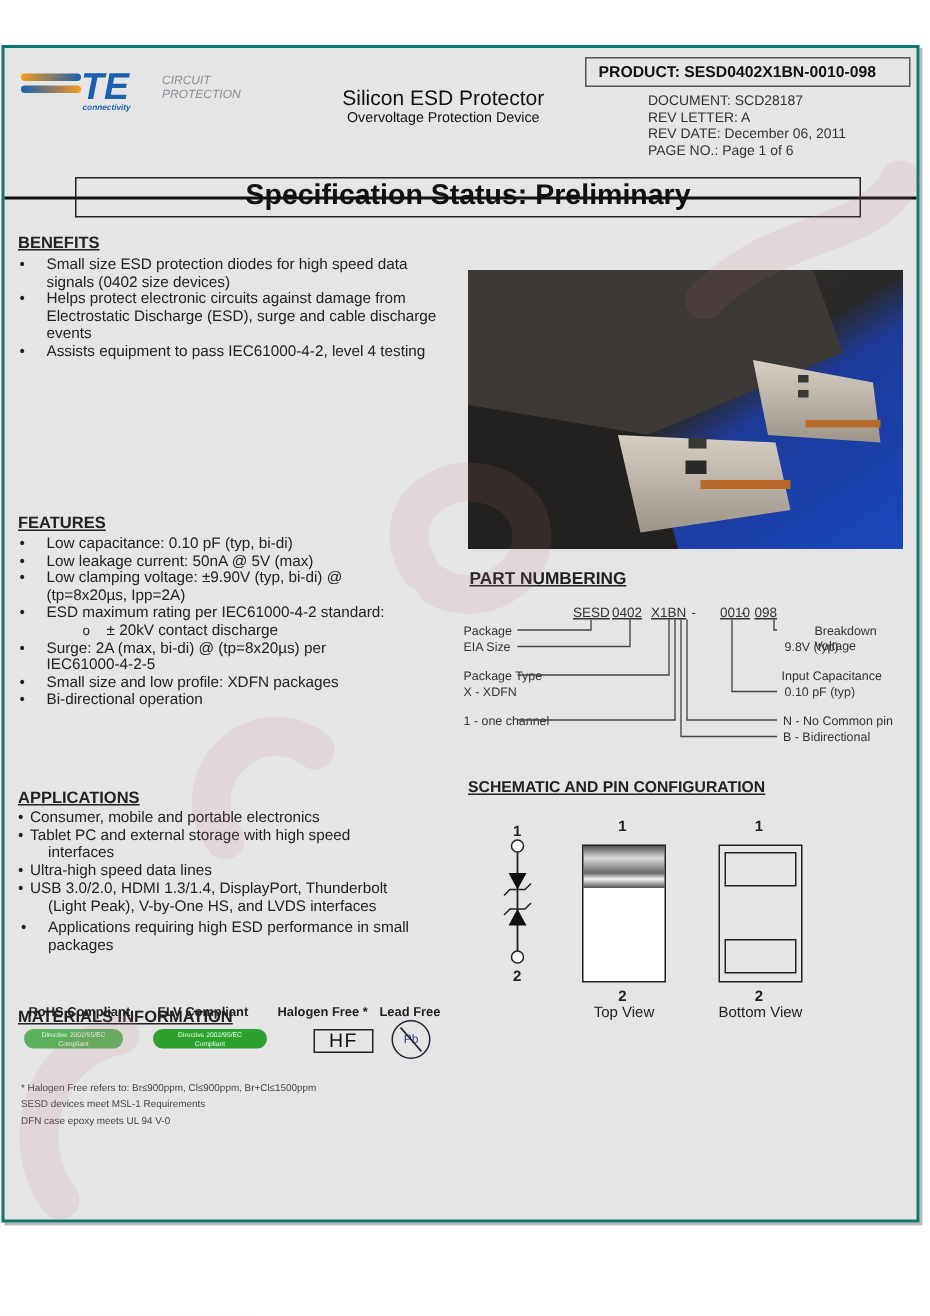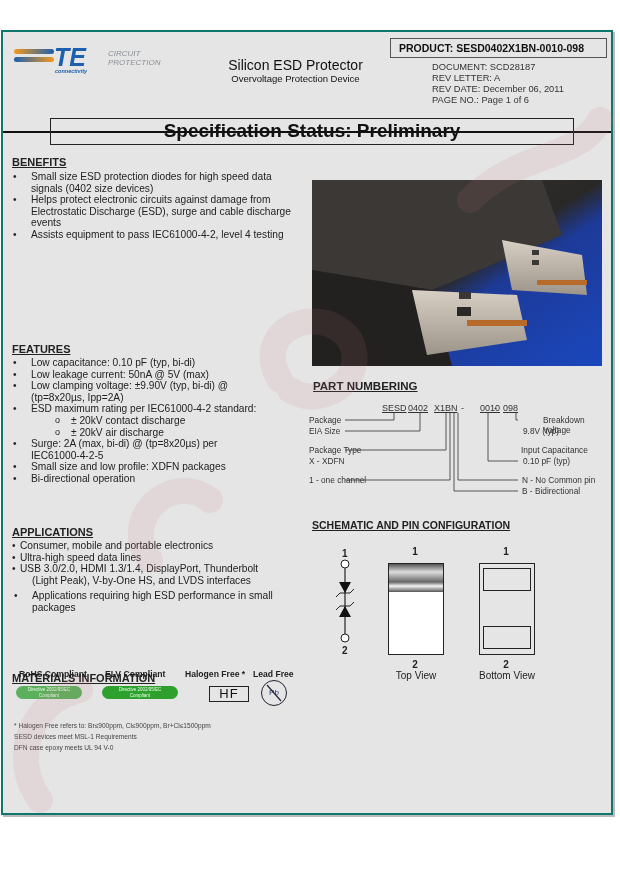--- a/index.html
+++ b/index.html
@@ -103,29 +103,29 @@
     <li>Assists equipment to pass IEC61000-4-2, level 4 testing</li>
   </ul>
 
   <div class="sec-h" style="left:9px; top:311px;">FEATURES</div>
   <ul class="b" style="left:8px; top:325px; width:296px;">
     <li>Low capacitance: 0.10 pF (typ, bi-di)</li>
     <li>Low leakage current:  50nA @ 5V (max)</li>
     <li style="width:200px;">Low clamping voltage:  ±9.90V (typ, bi-di) @ (tp=8x20µs, Ipp=2A)</li>
     <li>ESD maximum rating per IEC61000-4-2 standard:</li>
     <li class="sub">± 20kV contact discharge</li>
-    <li class="sub">± 20kV air discharge</li>
     <li style="width:230px;">Surge: 2A (max, bi-di) @ (tp=8x20µs) per IEC61000-4-2-5</li>
     <li>Small size and low profile: XDFN packages</li>
     <li>Bi-directional operation</li>
   </ul>
 
   <div class="sec-h" style="left:9px; top:494px;">APPLICATIONS</div>
   <ul class="a" style="left:9px; top:508px; width:295px;">
     <li>Consumer, mobile and portable electronics</li>
+    <li><span>Tablet PC and external storage with high speed</span><span class="ind">interfaces</span></li>
     <li>Ultra-high speed data lines</li>
     <li><span>USB 3.0/2.0, HDMI 1.3/1.4, DisplayPort, Thunderbolt</span><span class="ind">(Light Peak), V-by-One HS, and LVDS interfaces</span></li>
     <li class="wide">Applications requiring high ESD performance in small packages</li>
   </ul>
 
   <div class="sec-h" style="left:9px; top:640px; font-size:11px;">MATERIALS INFORMATION</div>
   <div class="mat-row" style="left:16px; top:637px;text-align:right;">RoHS Compliant</div>
   <div class="mat-row" style="left:102px; top:637px;">ELV Compliant</div>
   <div class="mat-row" style="left:182px; top:637px;">Halogen Free *</div>
   <div class="mat-row" style="left:250px; top:637px;">Lead Free</div>

